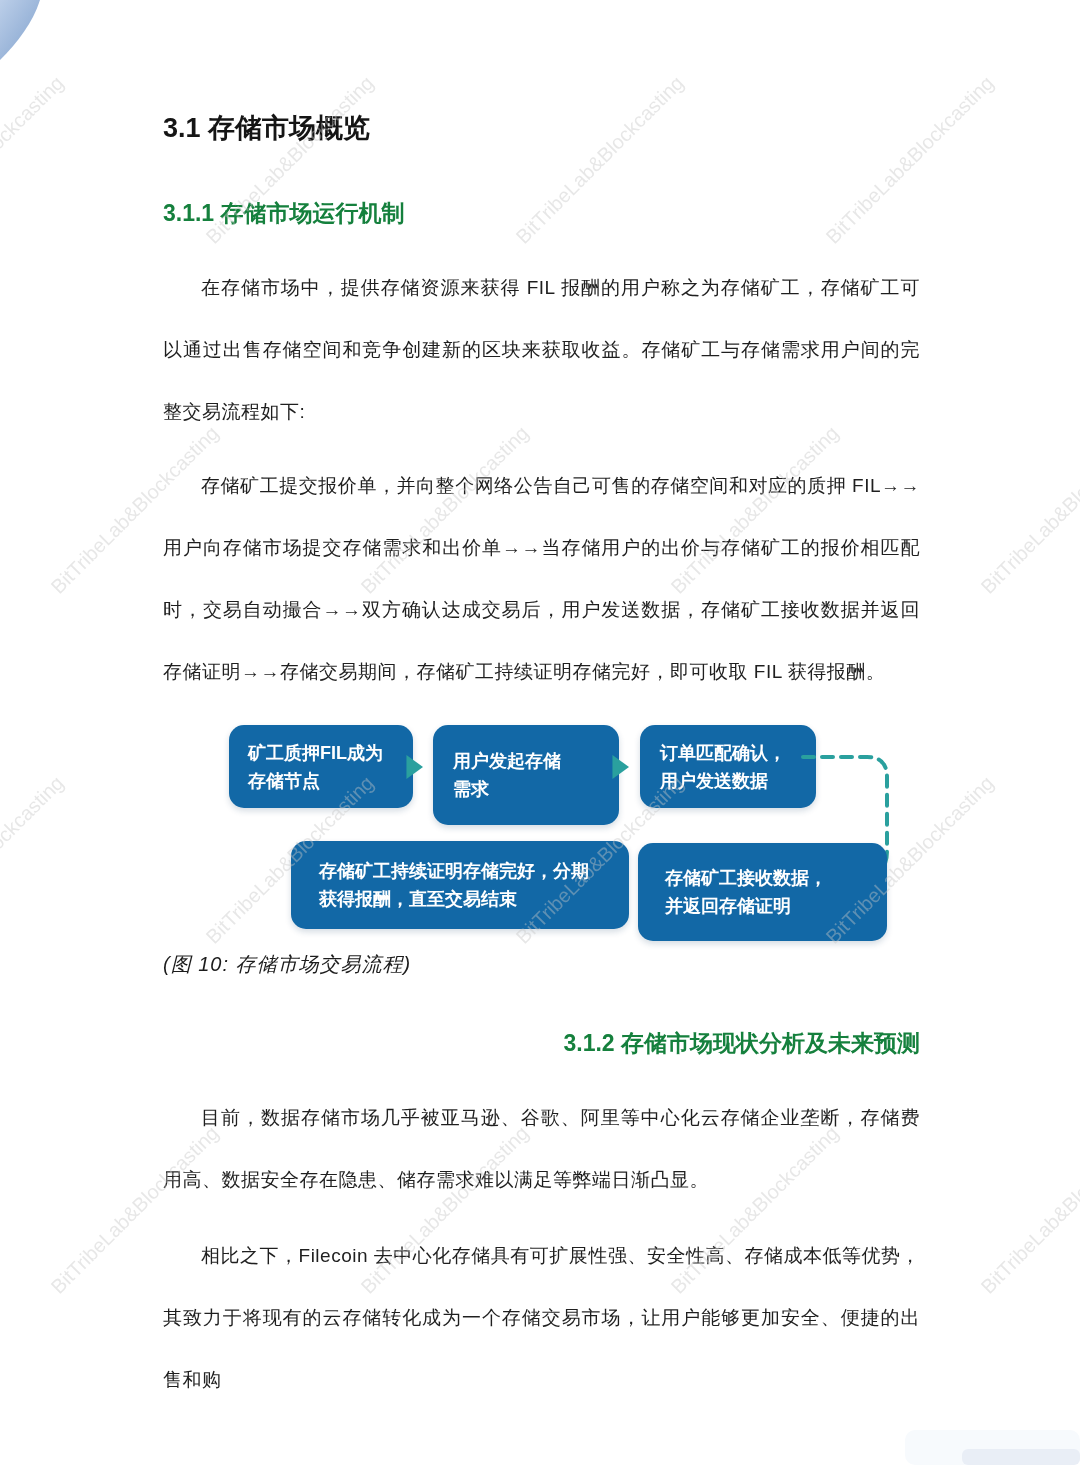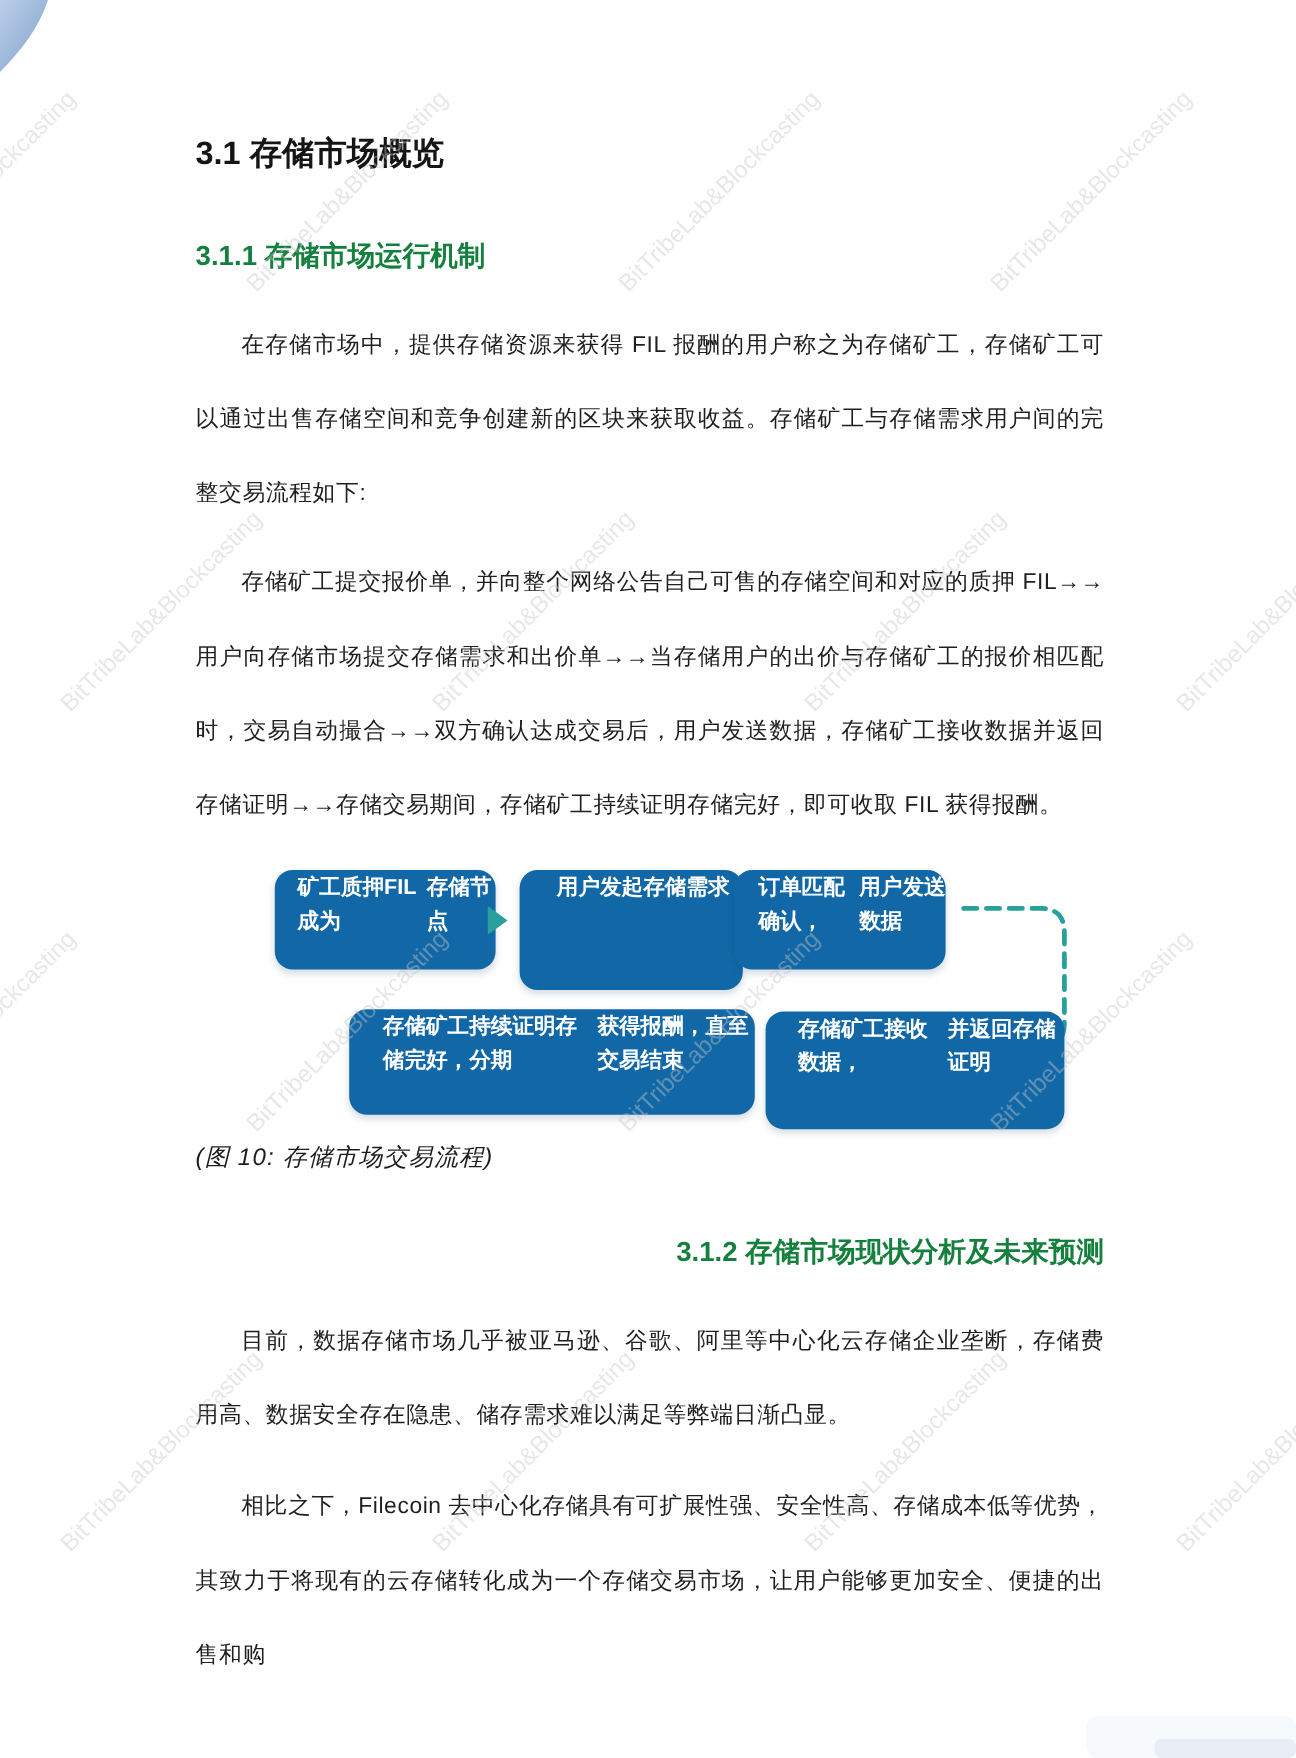--- a/index.html
+++ b/index.html
@@ -58,28 +58,28 @@
   }
   .fbox{
     position:absolute;
     background:var(--box-blue);
     border-radius:15px;
     color:#ffffff;
     font-size:18px;
     font-weight:bold;
     line-height:28px;
     display:flex;
-    flex-direction:row;
+    flex-direction:column;
     justify-content:center;
     box-shadow:0 3px 6px rgba(20,60,100,.18);
   }
   .fbox span{display:block;}
   .box1{left:66px;top:6px;width:165px;height:83px;padding-left:19px;}
   .box2{left:270px;top:6px;width:166px;height:100px;padding-left:20px;}
-  .box3{left:449px;top:6px;width:156px;height:83px;padding-left:20px;}
+  .box3{left:477px;top:6px;width:156px;height:83px;padding-left:20px;}
   .box4{left:475px;top:124px;width:222px;height:98px;padding-left:27px;}
   .box5{left:128px;top:122px;width:310px;height:88px;padding-left:28px;}
   .tri{
     position:absolute;
     width:18px;height:24px;
     background:var(--arrow-teal);
   }
   .tri-right{clip-path:polygon(8% 0,100% 50%,8% 100%);}
   .tri-left{clip-path:polygon(92% 0,0 50%,92% 100%);}
   .tr1{left:242px;top:36px;}

